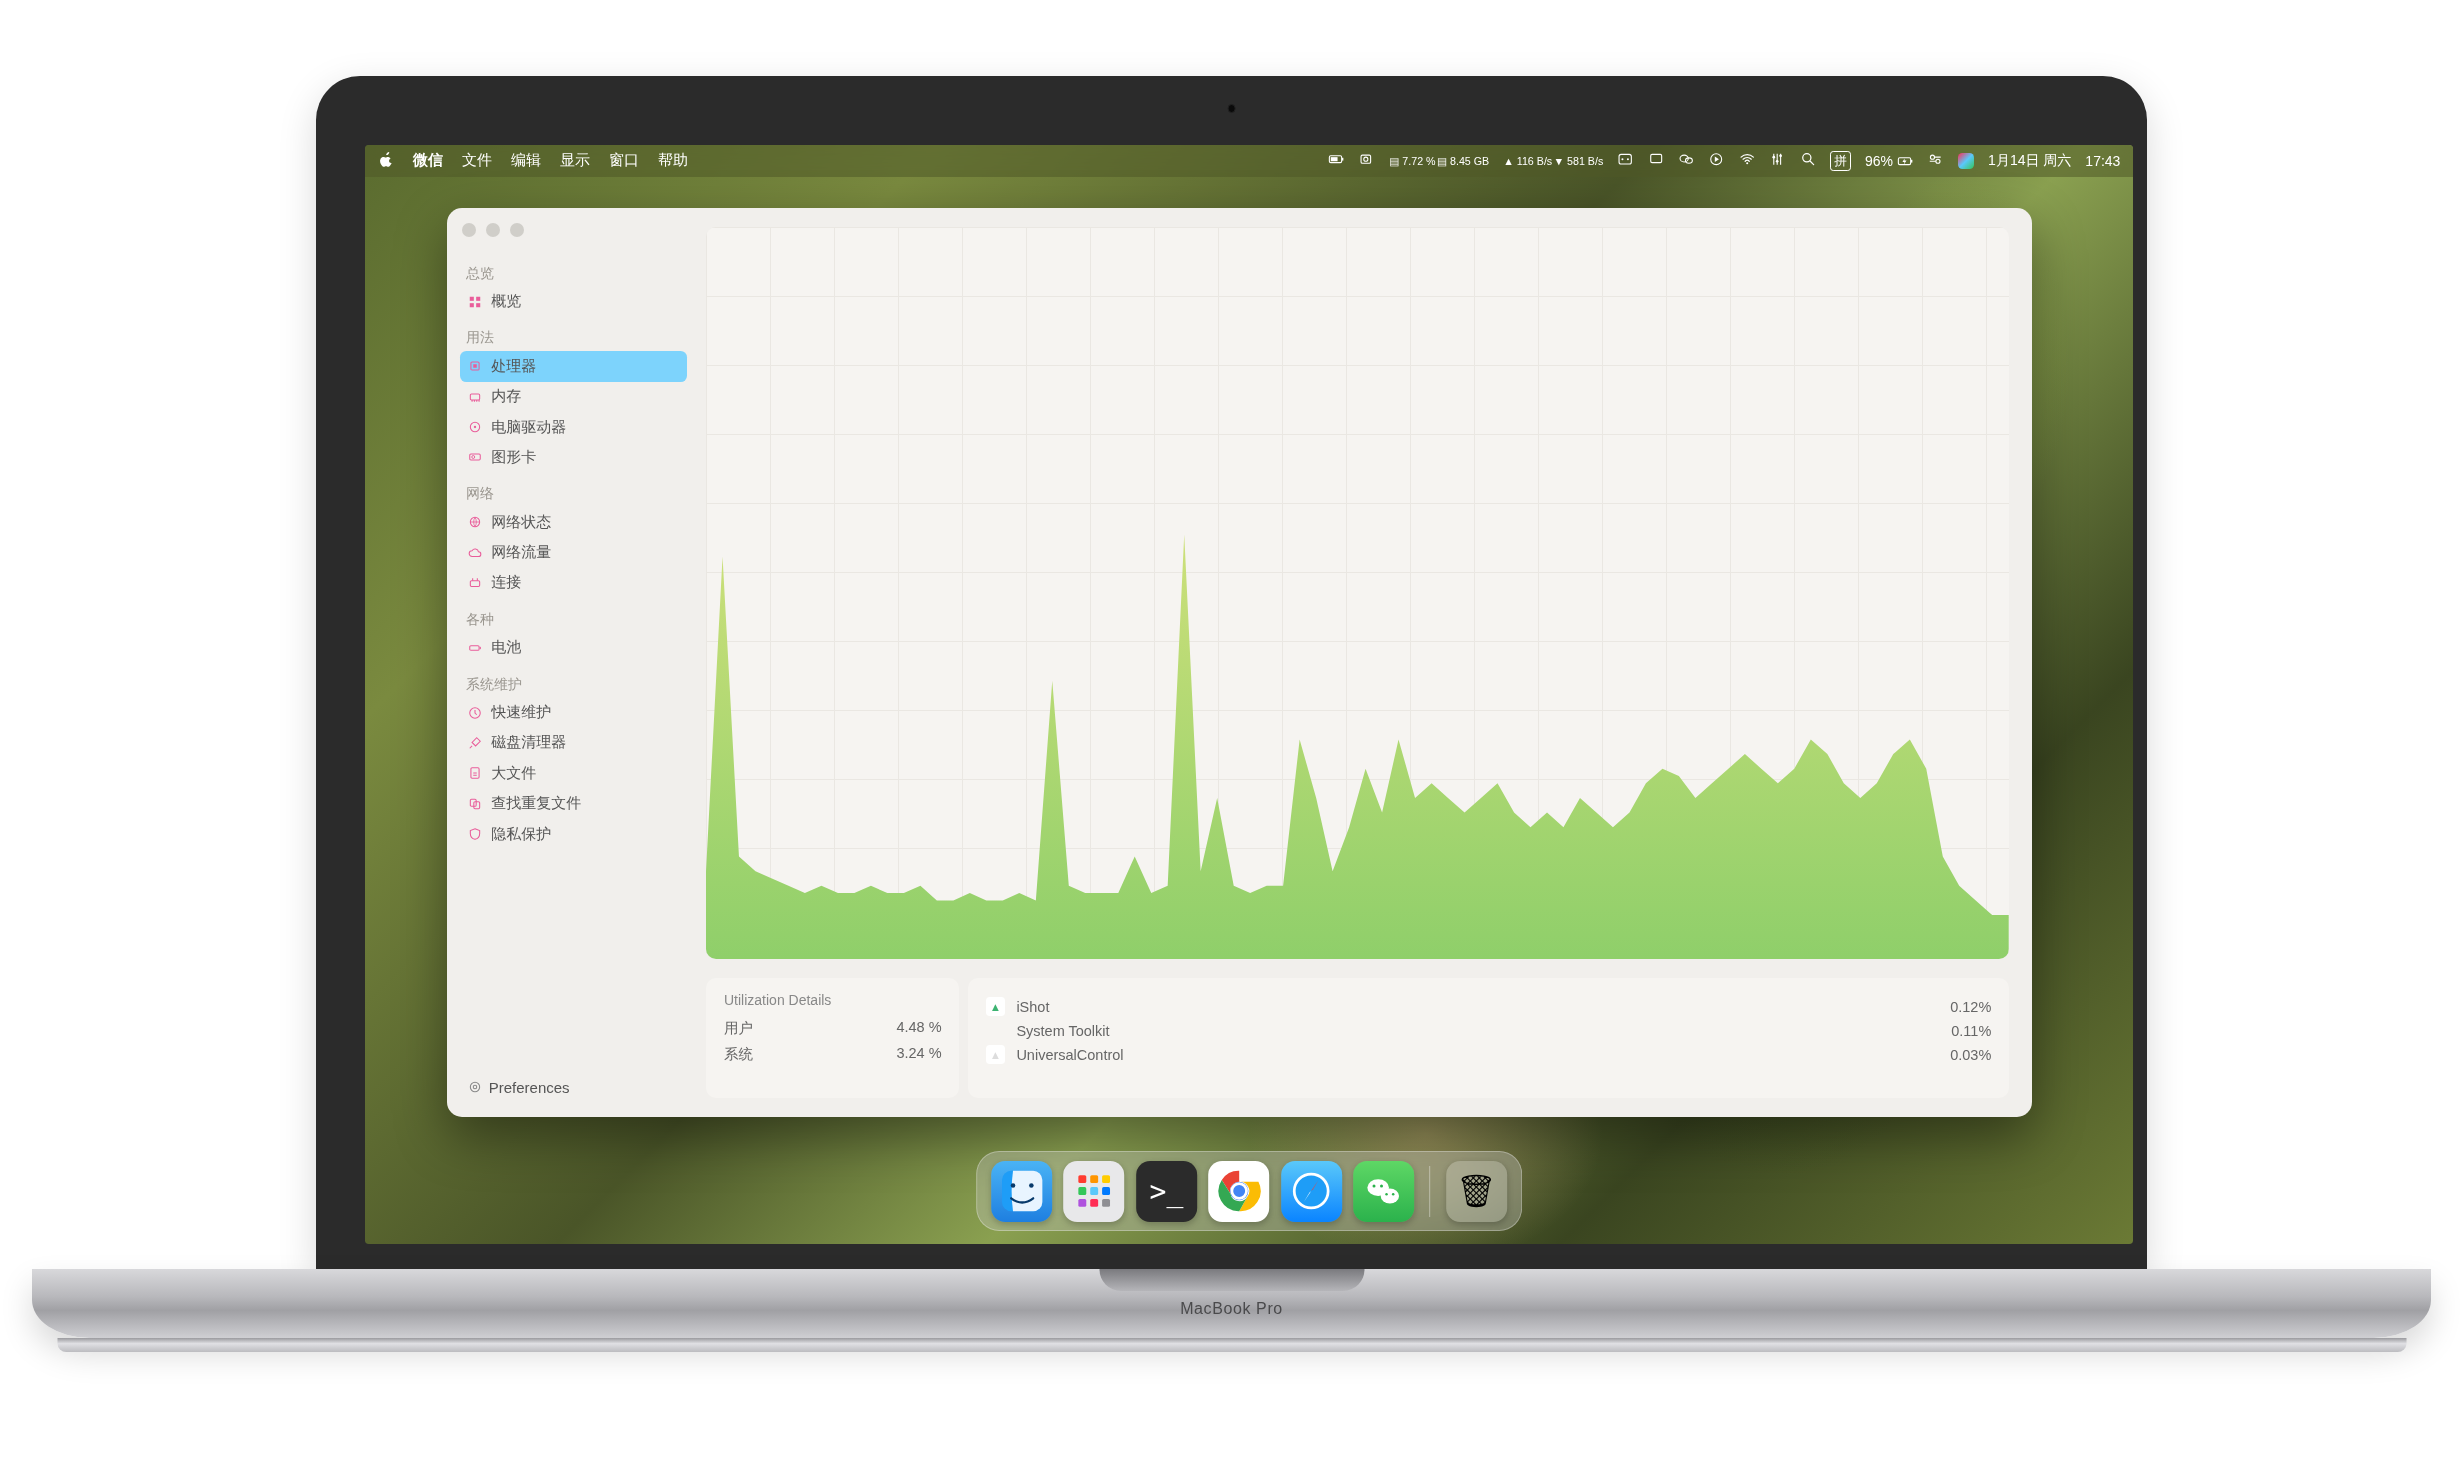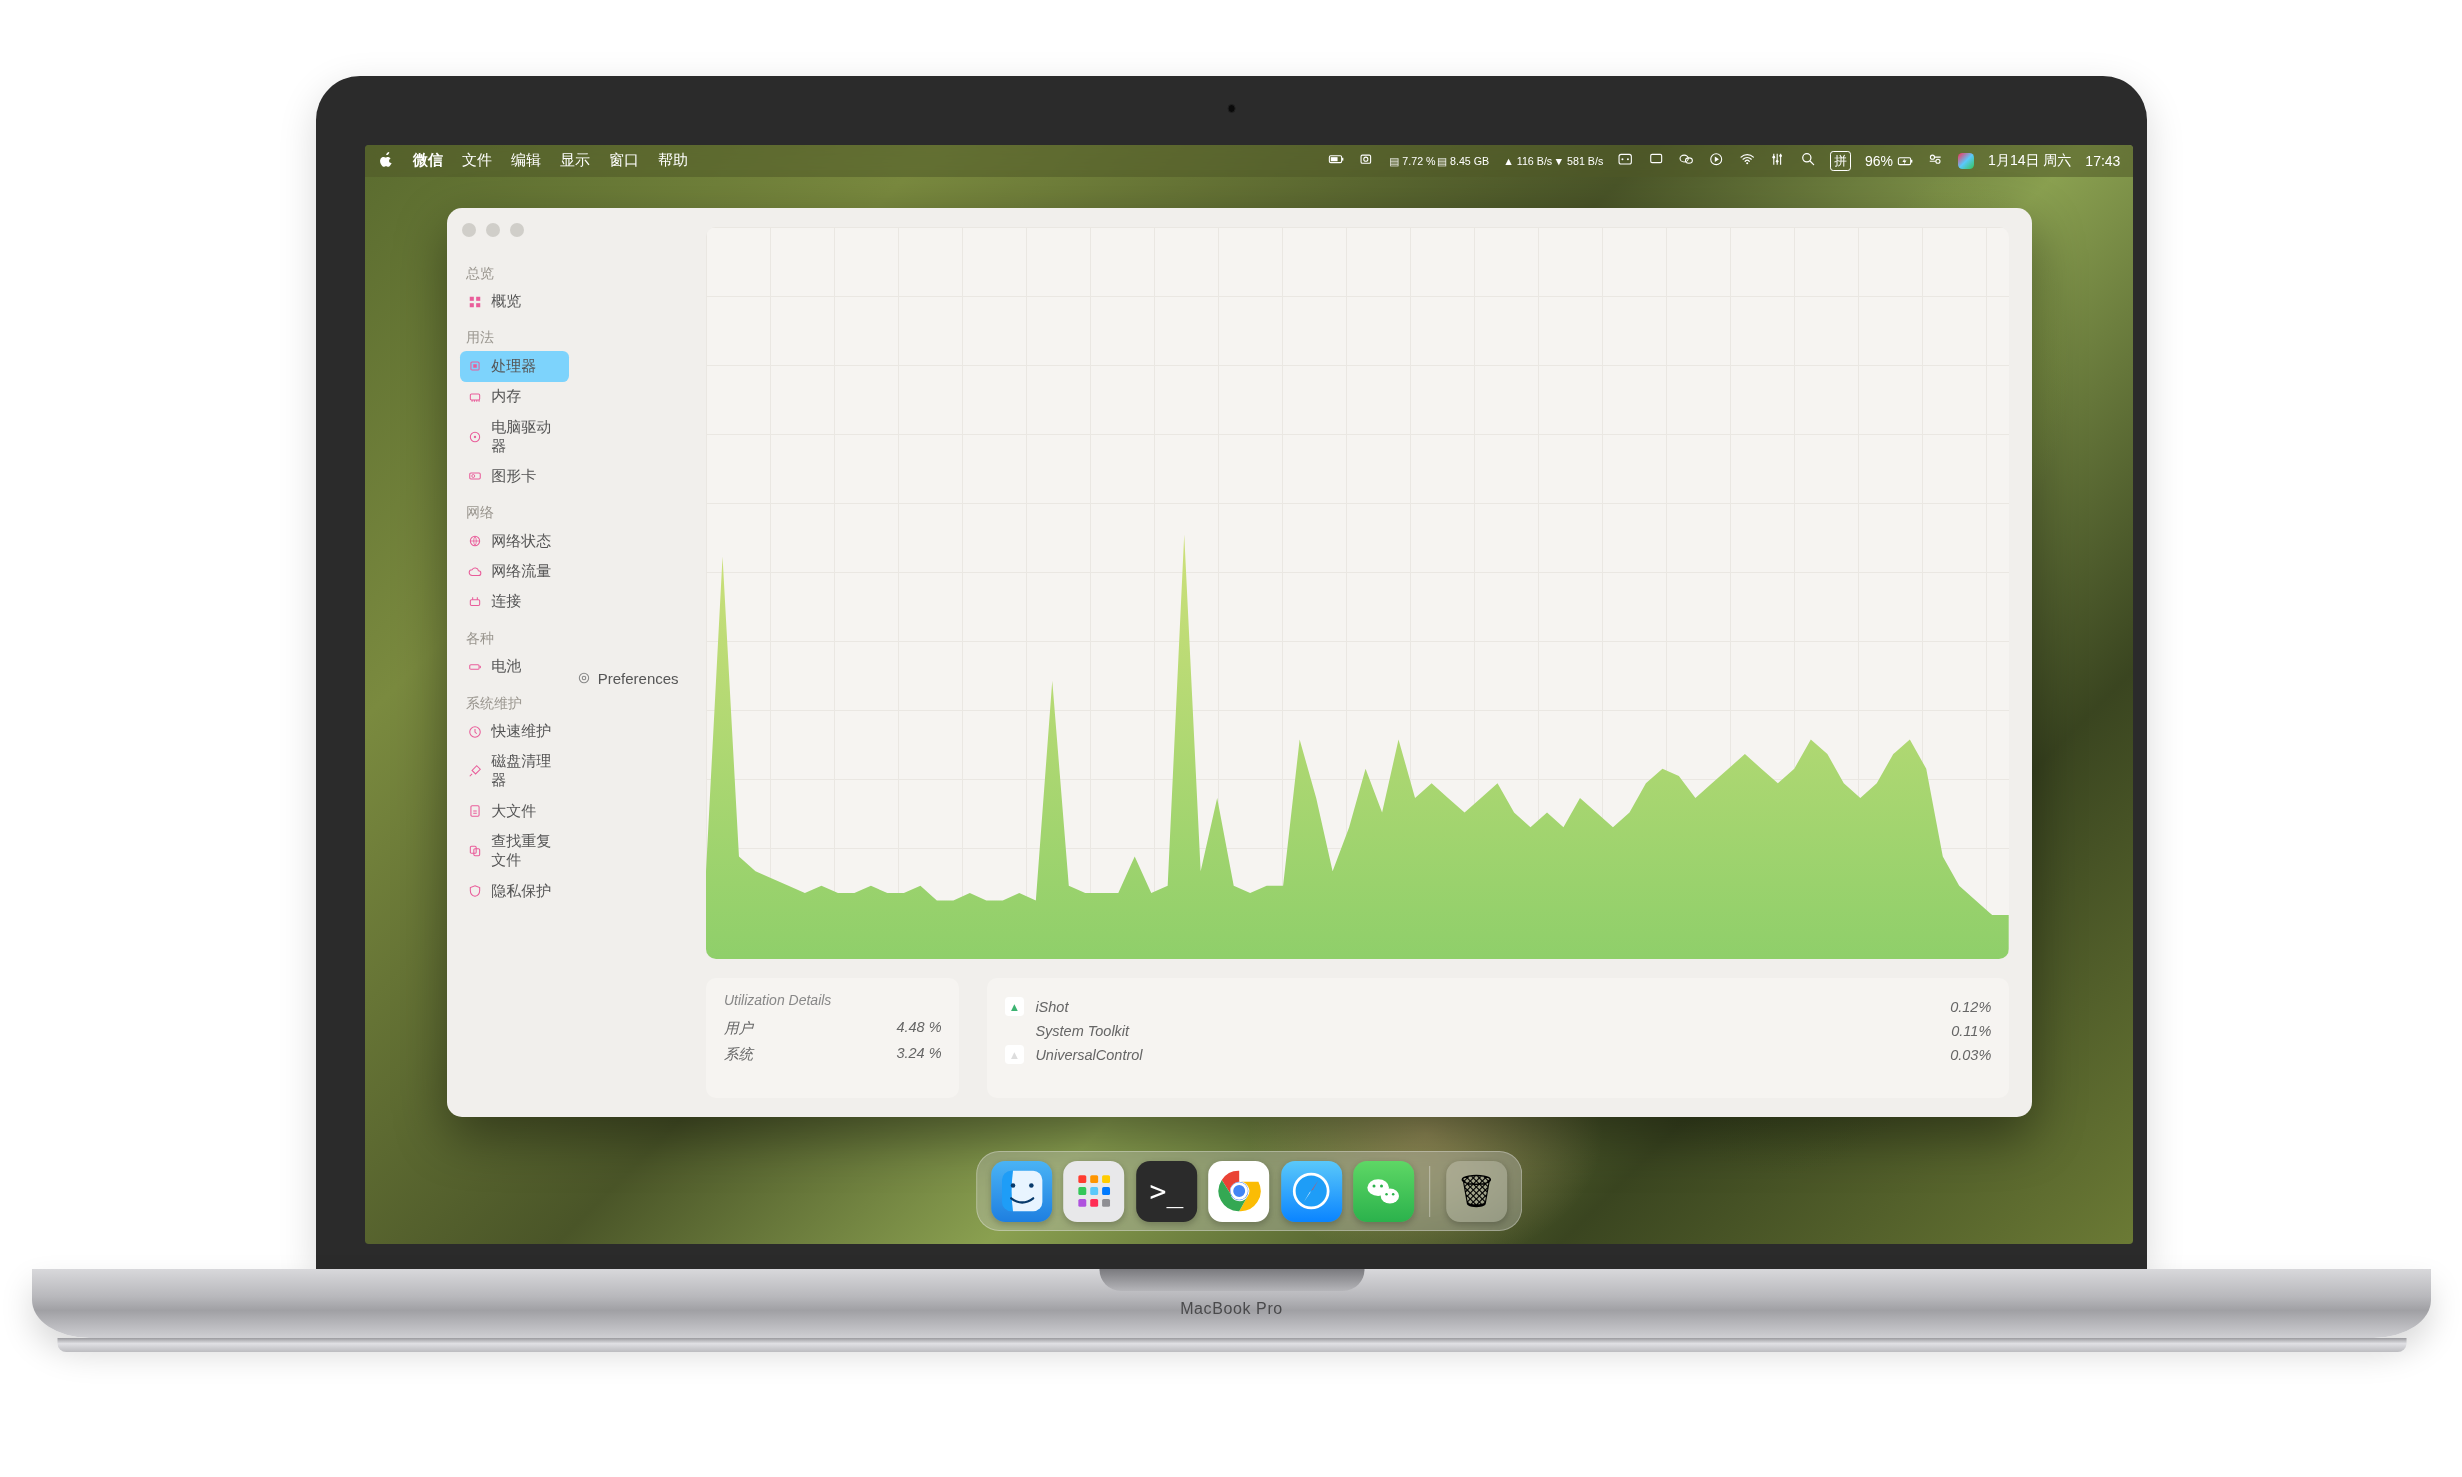--- a/index.html
+++ b/index.html
@@ -68,37 +68,37 @@
   .dock .app{width:61px;height:61px;border-radius:14px;display:flex;align-items:center;justify-content:center;font-size:32px;box-shadow:0 2.5px 6.3px rgba(0,0,0,0.2);}
   .dock .sep{width:1.3px;height:51px;background:rgba(255,255,255,0.4);margin:0 3.8px;}
   
   .window{
     position:absolute;left:82px;top:63px;width:1585px;height:909px;
     background:#f1efec;border-radius:15px;box-shadow:0 19px 51px rgba(0,0,0,0.4);
     display:flex;
   }
   .traffic{position:absolute;left:15px;top:15px;display:flex;gap:10px;}
   .traffic div{width:14px;height:14px;border-radius:50%;background:#d0cec9;}
-  .sidebar{width:253px;padding:44px 12.6px 12.6px;display:flex;flex-direction:row;gap:0;font-size:15px;color:#555;}
+  .sidebar{width:253px;padding:44px 12.6px 12.6px;display:flex;flex-direction:column;gap:0;font-size:15px;color:#555;}
   .sb-header{color:#9a968f;font-size:14px;margin:12.6px 0 3.8px 6.3px;}
   .sb-item{display:flex;align-items:center;gap:8.8px;padding:5.7px 8.8px;border-radius:6.3px;cursor:default;}
   .sb-item.active{background:#7dd3fc;}
   .sb-item .ic{width:14px;height:14px;color:#e95d9a;flex-shrink:0;}
   .sidebar .spacer{flex:1;}
   .prefs{display:flex;align-items:center;gap:6.3px;padding:8.8px;color:#555;font-size:15px;}
   .content{flex:1;padding:19px 23px 19px 6.3px;display:flex;flex-direction:column;gap:19px;}
   .chart{
     flex:1;background:#f6f4f1;border-radius:10px;position:relative;overflow:hidden;
     background-image:
       linear-gradient(#eae7e2 0.6px,transparent 0.6px),
       linear-gradient(90deg,#eae7e2 0.6px,transparent 0.6px);
     background-size:64px 69px;
   }
   .chart svg{position:absolute;inset:0;width:100%;height:100%;}
-  .panels{display:flex;gap:28px;height:120px;font-style:italic;}
+  .panels{display:flex;gap:9px;height:120px;}
   .panel{background:#f6f4f1;border-radius:10px;padding:14px 17.7px;font-size:14.5px;color:#666;}
   .panel .title{color:#888;font-size:14px;margin-bottom:11.4px;}
   .panel .row{display:flex;justify-content:space-between;gap:25px;margin:6.3px 0;}
   .panel.p1{width:253px;}
   .panel.p2{width:227px;}
   .panel.p3{flex:1;}
   .proc-row{display:flex;align-items:center;gap:11.4px;margin:5px 0;font-size:14.5px;}
   .proc-row .pi{width:19px;height:19px;border-radius:3.8px;background:#fff;display:flex;align-items:center;justify-content:center;font-size:11.4px;}
   .proc-row .pn{flex:1;}
 </style>

